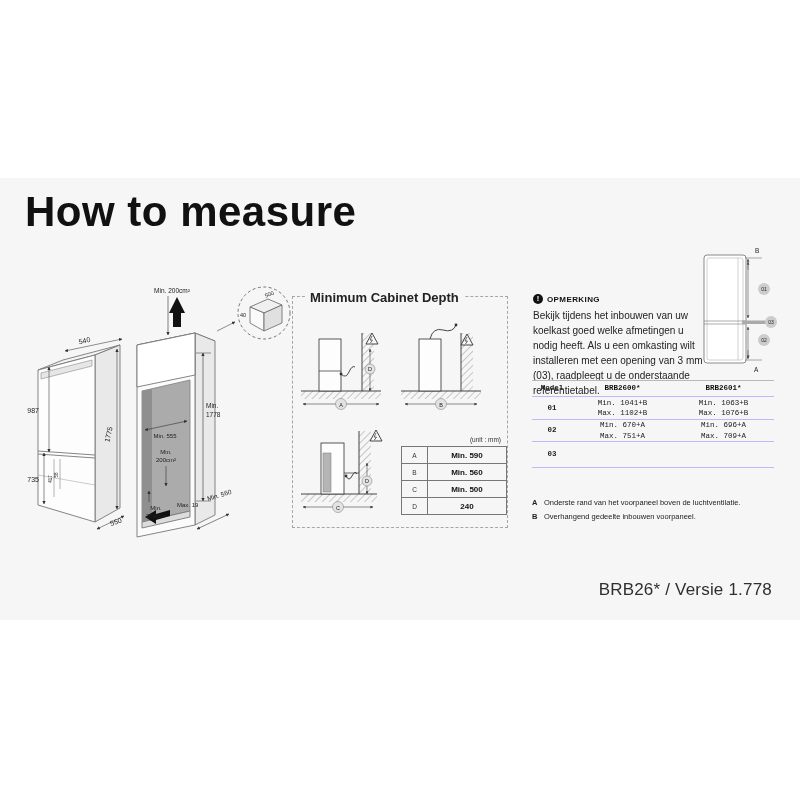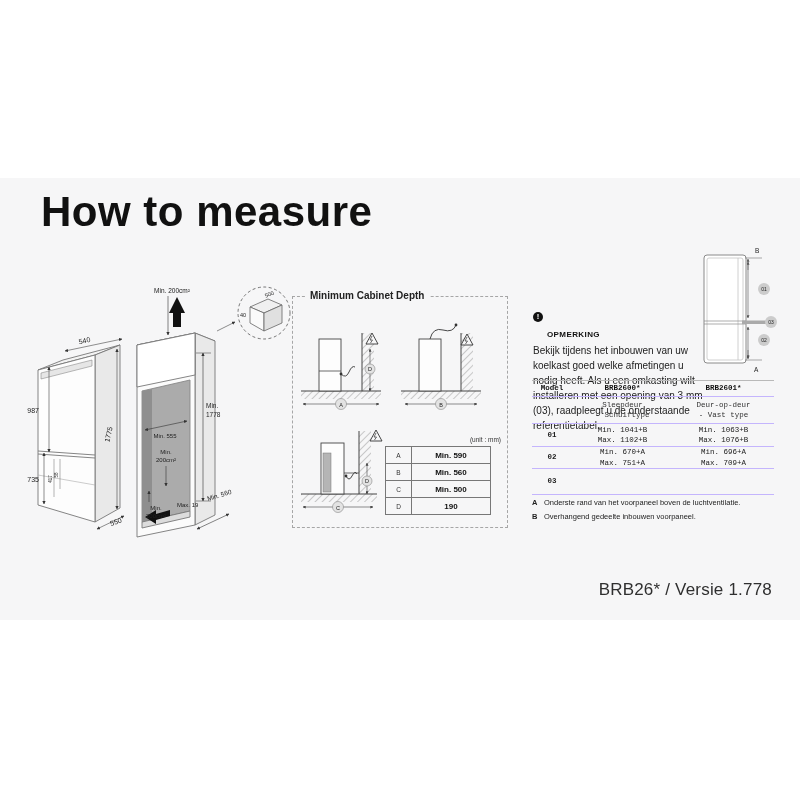--- a/index.html
+++ b/index.html
@@ -1,43 +1,43 @@
 <!DOCTYPE html>
 <html><head>
 <meta charset="utf-8">
 <style>
   html,body{margin:0;padding:0;background:#fff;}
   #stage{position:relative;width:800px;height:800px;background:#ffffff;overflow:hidden;
          font-family:"Liberation Sans",sans-serif;color:#222;}
   #band{position:absolute;left:0;top:178px;width:800px;height:442px;background:#f6f6f7;}
   #title{position:absolute;left:25px;top:188px;font-size:42px;font-weight:700;
-         letter-spacing:.5px;color:#111;margin-left:16px;}
+         letter-spacing:.5px;color:#111;}
   svg text{font-family:"Liberation Sans",sans-serif;fill:#222;}
   .absdiv{position:absolute;}
   
   #depthPanel{position:absolute;left:292px;top:296px;width:214px;height:230px;
               border:1px dashed #a6a6a6;}
   #depthTitle{position:absolute;left:12px;top:-7px;background:#f6f6f7;padding:0 5px;
-              font-size:10px;font-weight:700;color:#222;white-space:nowrap;}
+              font-size:13px;font-weight:700;color:#222;white-space:nowrap;}
   #unitNote{position:absolute;left:104px;top:139px;width:104px;text-align:right;
             font-size:6.5px;color:#333;}
-  #miniTable{position:absolute;left:92px;top:149px;width:104px;border:1px solid #777;
+  #miniTable{position:absolute;left:108px;top:149px;width:104px;border:1px solid #777;
              border-bottom:none;}
   .mtRow{display:flex;height:16px;border-bottom:1px solid #777;}
   .mtKey{width:25px;border-right:1px solid #777;display:flex;align-items:center;
          justify-content:center;font-size:6.5px;color:#333;}
   .mtVal{flex:1;display:flex;align-items:center;justify-content:center;
          font-size:8px;font-weight:700;color:#111;}
   
   #noteBlock{position:absolute;left:533px;top:294px;width:172px;}
   #noteHead{display:flex;align-items:center;gap:4px;}
   #noteIcon{width:10px;height:10px;border-radius:50%;background:#111;color:#fff;
             font-size:7.5px;font-weight:700;display:flex;align-items:center;
             justify-content:center;line-height:1;}
-  #noteTitle{font-size:8px;font-weight:700;letter-spacing:.4px;color:#111;margin-top:36px;}
+  #noteTitle{font-size:8px;font-weight:700;letter-spacing:.4px;color:#111;}
   #noteBody{margin-top:4px;font-size:10px;line-height:1.5;color:#222;}
   
   #specTable{position:absolute;left:532px;top:380px;width:242px;font-size:7.5px;}
   .stRow{display:grid;grid-template-columns:40px 101px 101px;align-items:center;
          border-bottom:1px solid #c4b5fd;font-family:Liberation Mono, monospace;}
   .stRow.head{border-top:1px solid #b9b9b9;height:15px;font-weight:700;color:#111;}
   .stRow.sub{height:26px;color:#333;}
   .stRow.r1{height:22px;}
   .stRow.r2{height:21px;}
   .stRow.r3{height:25px;grid-template-columns:40px 202px;}
@@ -214,21 +214,21 @@
       <div class="mtRow">
         <div class="mtKey">B</div>
         <div class="mtVal">Min. 560</div>
       </div>
       <div class="mtRow">
         <div class="mtKey">C</div>
         <div class="mtVal">Min. 500</div>
       </div>
       <div class="mtRow">
         <div class="mtKey">D</div>
-        <div class="mtVal">190</div>
+        <div class="mtVal">240</div>
       </div>
     </div>
   </div>
 
   <div id="noteBlock">
     <div id="noteHead">
       <div id="noteIcon">!</div>
       <div id="noteTitle">OPMERKING</div>
     </div>
     <div id="noteBody">Bekijk tijdens het inbouwen van uw koelkast goed welke afmetingen u nodig heeft. Als u een omkasting wilt installeren met een opening van 3 mm (03), raadpleegt u de onderstaande referentietabel.</div>
@@ -263,31 +263,20 @@
     <circle cx="72" cy="100" r="6" fill="#cccccc"></circle>
     <text x="72" y="102" font-size="5" text-anchor="middle" fill="#333">02</text>
   </svg>
 
   <div id="specTable">
     <div class="stRow head">
       <div class="stCell">Model</div>
       <div class="stCell">BRB2600*</div>
       <div class="stCell">BRB2601*</div>
     </div>
-    <div class="stRow sub">
-      <div class="stCell"></div>
-      <div class="stCell">
-        <div>Sleepdeur</div>
-        <div>- Schuiftype</div>
-      </div>
-      <div class="stCell">
-        <div>Deur-op-deur</div>
-        <div>- Vast type</div>
-      </div>
-    </div>
     <div class="stRow r1">
       <div class="stCell stKey">01</div>
       <div class="stCell">
         <div>Min. 1041+B</div>
         <div>Max. 1102+B</div>
       </div>
       <div class="stCell">
         <div>Min. 1063+B</div>
         <div>Max. 1076+B</div>
       </div>

